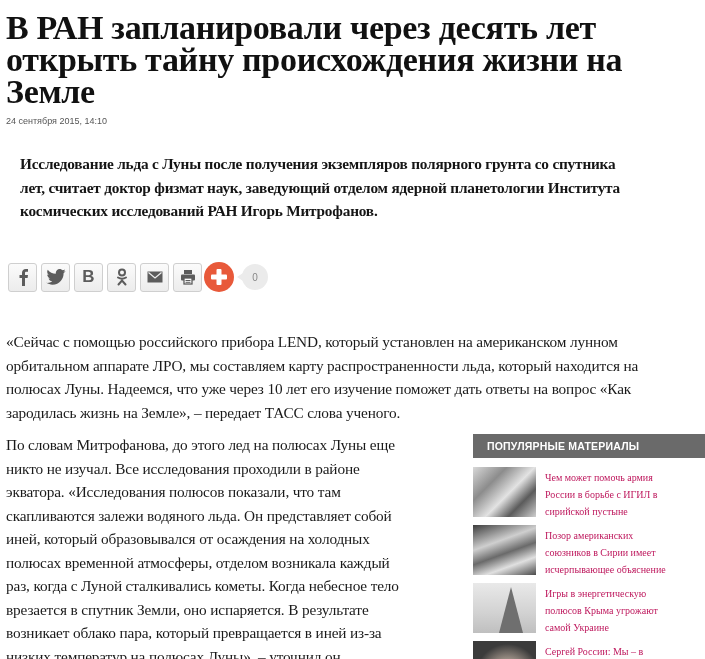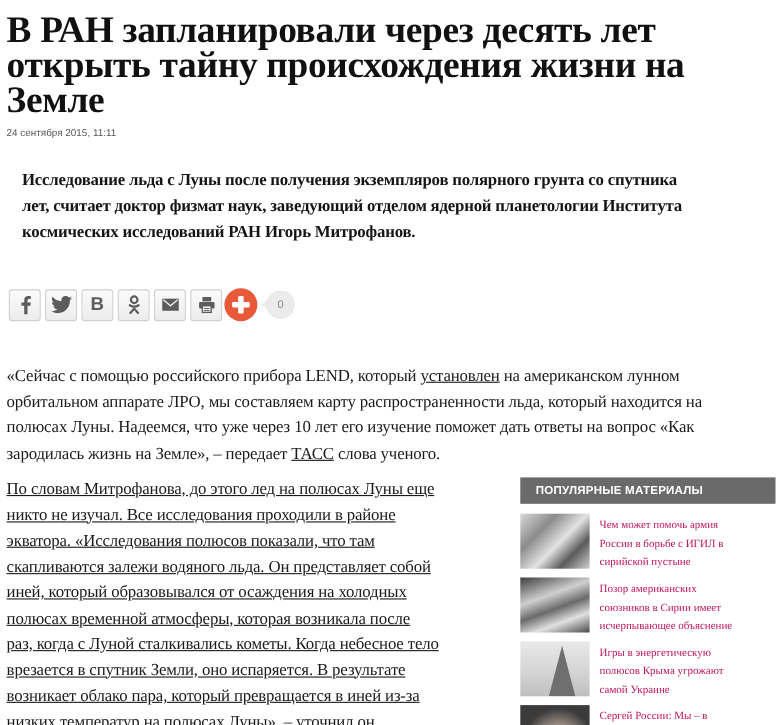--- a/index.html
+++ b/index.html
@@ -62,22 +62,22 @@
     }
 
     .body-text {
       font-family: "Liberation Serif", serif;
       font-size: 15.3px; line-height: 23.5px; color: #1a1a1a;
       letter-spacing: -0.15px;
     }
     .para1 { position: absolute; left: 6px; top: 330px; width: 720px; white-space: nowrap; }
     .para1 div { height: 23.5px; }
     .para2 { position: absolute; left: 6px; top: 433px; width: 460px; white-space: nowrap; }
-    .para2 div { height: 23.5px; text-decoration: underline; }
-    .link { text-decoration: underline; color: #1a1a1a; cursor: pointer; text-align: center; }
+    .para2 div { height: 23.5px; }
+    .link { color: #1a1a1a; cursor: pointer; text-align: center; }
 
     .sidebar { position: absolute; left: 473px; top: 434px; width: 240px; }
     .sidebar-header {
       height: 24px; background: #6a6a6a; color: #fff;
       font-family: "Liberation Sans", sans-serif; font-weight: bold;
       font-size: 10.5px; letter-spacing: 0.2px;
       padding-left: 14px; line-height: 24px;
     }
     .pop-item { display: flex; height: 58px; margin-top: 0; cursor: pointer; }
     .pop-list { padding-top: 9px; }
@@ -103,21 +103,21 @@
 <body>
 
 <div class="page">
 
   <h1 class="title">
     <div>В РАН запланировали через десять лет</div>
     <div>открыть тайну происхождения жизни на</div>
     <div>Земле</div>
   </h1>
 
-  <div class="date">24 сентября 2015, 11:11</div>
+  <div class="date">24 сентября 2015, 14:10</div>
 
   <div class="lead">
     <div>Исследование льда с Луны после получения экземпляров полярного грунта со спутника</div>
     <div>лет, считает доктор физмат наук, заведующий отделом ядерной планетологии Института</div>
     <div>космических исследований РАН Игорь Митрофанов.</div>
   </div>
 
   <div class="share">
     <div class="share-btn">
       <svg width="12" height="18" viewBox="0 0 12 18">
@@ -169,21 +169,21 @@
     <div>полюсах Луны. Надеемся, что уже через 10 лет его изучение поможет дать ответы на вопрос «Как</div>
     <div><span>зародилась жизнь на Земле», – передает </span><a class="link">ТАСС</a><span> слова ученого.</span></div>
   </div>
 
   <div class="para2 body-text">
     <div>По словам Митрофанова, до этого лед на полюсах Луны еще</div>
     <div>никто не изучал. Все исследования проходили в районе</div>
     <div>экватора. «Исследования полюсов показали, что там</div>
     <div>скапливаются залежи водяного льда. Он представляет собой</div>
     <div>иней, который образовывался от осаждения на холодных</div>
-    <div>полюсах временной атмосферы, которая возникала после</div>
+    <div>полюсах временной атмосферы, отделом возникала каждый</div>
     <div>раз, когда с Луной сталкивались кометы. Когда небесное тело</div>
     <div>врезается в спутник Земли, оно испаряется. В результате</div>
     <div>возникает облако пара, который превращается в иней из-за</div>
     <div>низких температур на полюсах Луны», – уточнил он.</div>
   </div>
 
   <aside class="sidebar">
     <div class="sidebar-header">ПОПУЛЯРНЫЕ МАТЕРИАЛЫ</div>
     <div class="pop-list">
       <div class="pop-item">

